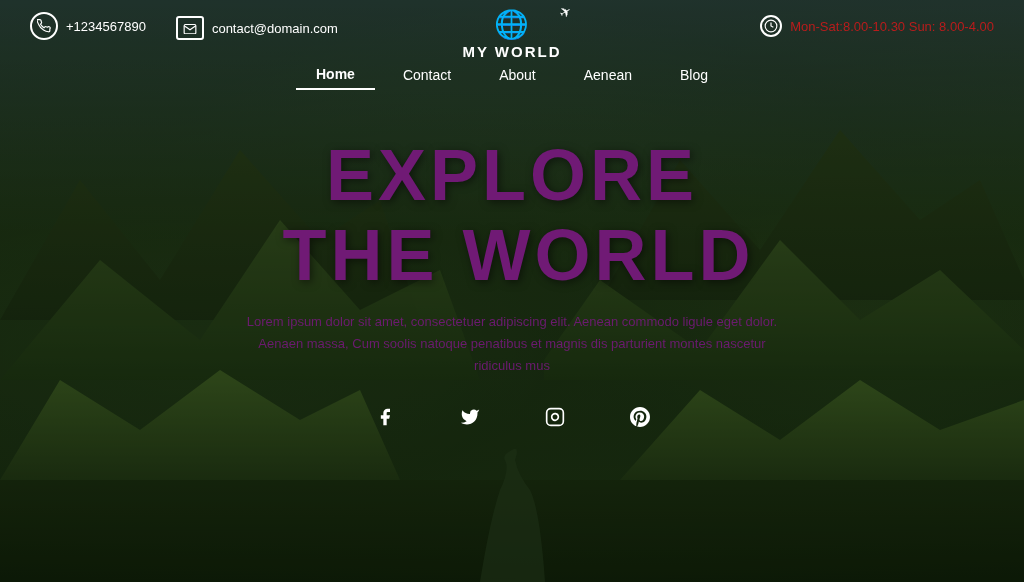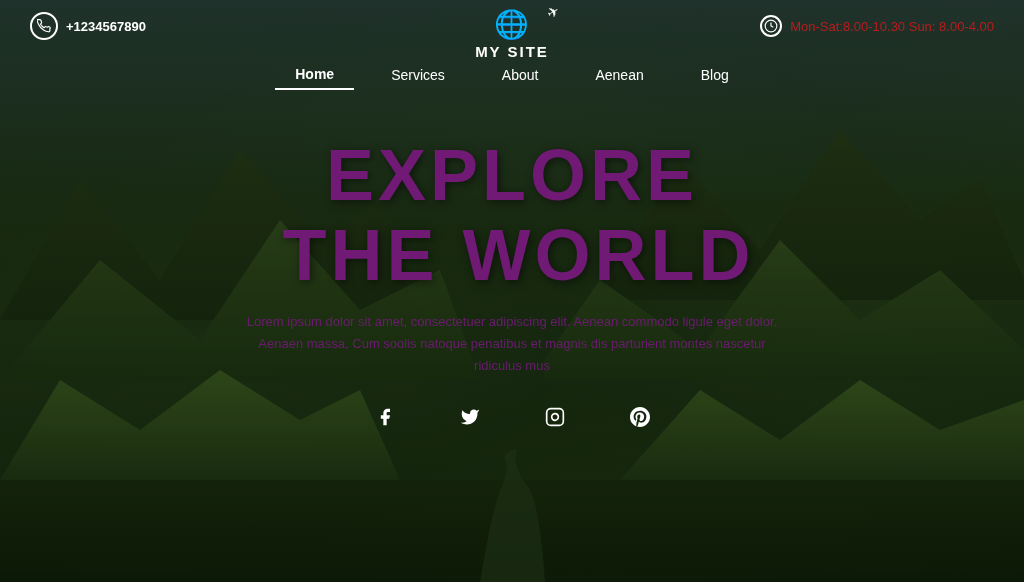--- a/index.html
+++ b/index.html
@@ -40,21 +40,20 @@
       align-items: center;
       justify-content: space-between;
       padding: 12px 30px;
       color: white;
     }
 
     .top-bar-left {
       display: flex;
       align-items: flex-end;
       gap: 30px;
-      font-weight: bold;
     }
 
     .contact-item {
       display: flex;
       align-items: center;
       gap: 8px;
       font-size: 13px;
       color: white;
     }
 
@@ -136,21 +135,21 @@
       display: block;
     }
 
     
     .nav-bar {
       position: relative;
       z-index: 10;
       display: flex;
       align-items: center;
       justify-content: center;
-      gap: 17px;
+      gap: 8px;
       padding: 8px 0 4px;
     }
 
     .nav-item {
       color: white;
       text-decoration: none;
       font-size: 14px;
       padding: 6px 20px;
       cursor: pointer;
       position: relative;
@@ -277,44 +276,53 @@
 <div class="top-bar">
   <div class="top-bar-left">
     <div class="contact-item">
       <div class="contact-icon">
         <svg width="14" height="14" viewBox="0 0 24 24" fill="none" stroke="white" stroke-width="2">
           <path d="M22 16.92v3a2 2 0 01-2.18 2 19.79 19.79 0 01-8.63-3.07A19.5 19.5 0 013.07 9.81a19.79 19.79 0 01-3.07-8.68A2 2 0 012 1h3a2 2 0 012 1.72c.127.96.361 1.903.7 2.81a2 2 0 01-.45 2.11L6.09 8.91a16 16 0 006 6l1.27-1.27a2 2 0 012.11-.45c.907.339 1.85.573 2.81.7A2 2 0 0122 16.92z"></path>
         </svg>
       </div>
       <span>+1234567890</span>
     </div>
+    <div class="contact-item">
+      <div class="chat-icon-box">
+        <svg width="14" height="12" viewBox="0 0 24 20" fill="none" stroke="white" stroke-width="2">
+          <path d="M4 4h16c1.1 0 2 .9 2 2v12a2 2 0 01-2 2H4a2 2 0 01-2-2V6c0-1.1.9-2 2-2z"></path>
+          <polyline points="22,6 12,13 2,6"></polyline>
+        </svg>
+      </div>
+      <span>contact@domain.com</span>
+    </div>
   </div>
 
   <div class="logo-area">
     <span class="logo-globe">
       🌐
       <span class="logo-plane">✈</span>
     </span>
-    <span class="logo-text">MY SITE</span>
+    <span class="logo-text">MY WORLD</span>
   </div>
 
   <div class="hours-item">
     <div class="clock-icon">
       <svg width="14" height="14" viewBox="0 0 24 24" fill="none" stroke="white" stroke-width="2">
         <circle cx="12" cy="12" r="10"></circle>
         <polyline points="12 6 12 12 16 14"></polyline>
       </svg>
     </div>
     <span>Mon-Sat:8.00-10.30 Sun: 8.00-4.00</span>
   </div>
 </div>
 
 <nav class="nav-bar">
   <a class="nav-item active" href="#">Home</a>
-  <a class="nav-item" href="#">Services</a>
+  <a class="nav-item" href="#">Contact</a>
   <a class="nav-item" href="#">About</a>
   <a class="nav-item" href="#">Aenean</a>
   <a class="nav-item" href="#">Blog</a>
 </nav>
 
 <div class="hero-content">
   <div class="hero-title-1">EXPLORE</div>
   <div class="hero-title-2">THE WORLD</div>
   <p class="hero-subtitle">Lorem ipsum dolor sit amet, consectetuer adipiscing elit. Aenean commodo ligule eget dolor. Aenaen massa, Cum soolis natoque penatibus et magnis dis parturient montes nascetur ridiculus mus</p>
 </div>

